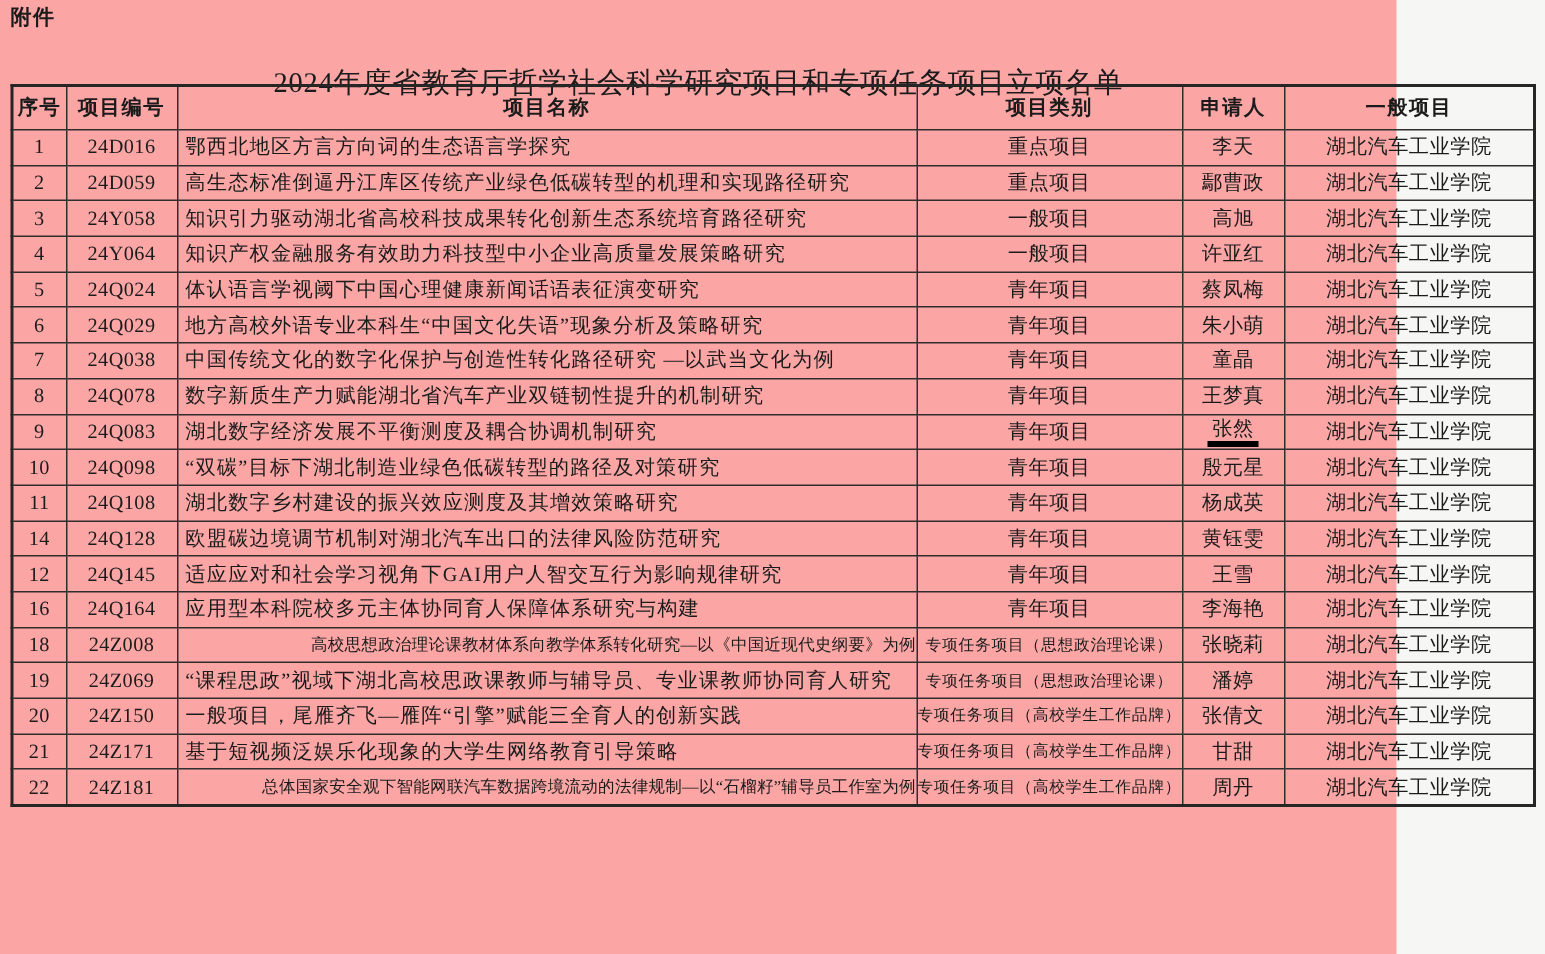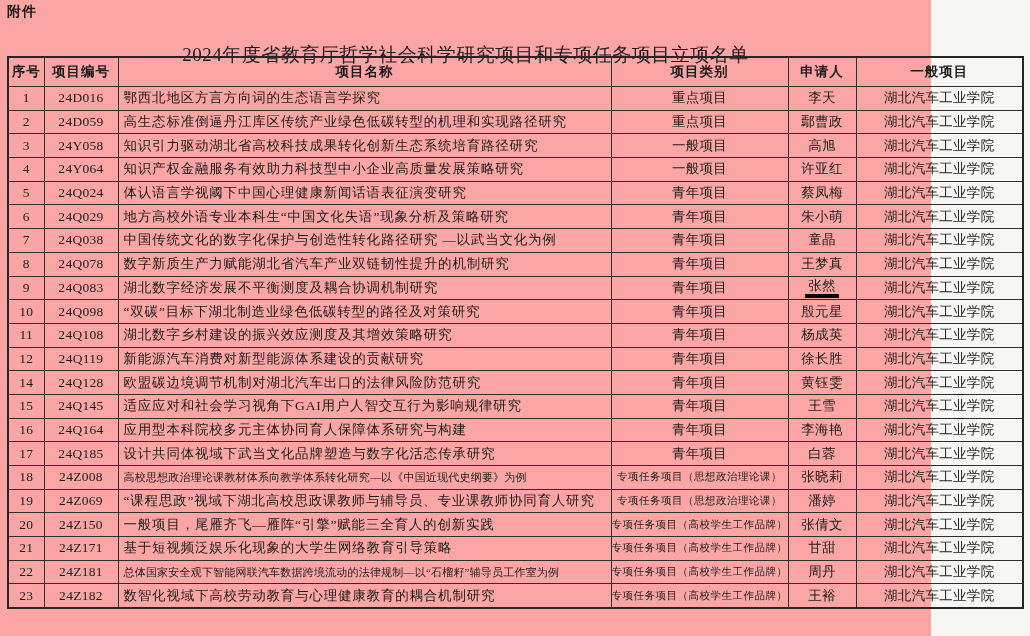--- a/index.html
+++ b/index.html
@@ -34,21 +34,21 @@
     height:28px;font-size:13.5px;font-weight:bold;text-align:center;
     letter-spacing:1px;
   }
   .projects td{
     height:22.7px;font-size:13.5px;text-align:center;
     letter-spacing:0.3px;
   }
   td.project-name{
     text-align:left;padding-left:5px;letter-spacing:0.8px;
   }
-  td.small-name{font-size:11px;letter-spacing:0.2px;}
+  td.small-name{font-size:11px;letter-spacing:0.2px;text-align:right;}
   td.small-cat{font-size:10.5px;letter-spacing:0.5px;}
   .underline-red{
     display:inline-block;
     border-bottom:4px solid #000000;
     padding:0 3px 0 3px;
     line-height:1.15;
   }
 </style>
 </head>
 <body>
@@ -159,57 +159,41 @@
         </tr>
         <tr>
           <td>11</td>
           <td>24Q108</td>
           <td class="project-name">湖北数字乡村建设的振兴效应测度及其增效策略研究</td>
           <td>青年项目</td>
           <td><span>杨成英</span></td>
           <td>湖北汽车工业学院</td>
         </tr>
         <tr>
-          <td>12</td>
-          <td>24Q119</td>
-          <td class="project-name">新能源汽车消费对新型能源体系建设的贡献研究</td>
-          <td>青年项目</td>
-          <td><span>徐长胜</span></td>
-          <td>湖北汽车工业学院</td>
-        </tr>
-        <tr>
           <td>14</td>
           <td>24Q128</td>
           <td class="project-name">欧盟碳边境调节机制对湖北汽车出口的法律风险防范研究</td>
           <td>青年项目</td>
           <td><span>黄钰雯</span></td>
           <td>湖北汽车工业学院</td>
         </tr>
         <tr>
-          <td>15</td>
+          <td>12</td>
           <td>24Q145</td>
           <td class="project-name">适应应对和社会学习视角下GAI用户人智交互行为影响规律研究</td>
           <td>青年项目</td>
           <td><span>王雪</span></td>
           <td>湖北汽车工业学院</td>
         </tr>
         <tr>
           <td>16</td>
           <td>24Q164</td>
           <td class="project-name">应用型本科院校多元主体协同育人保障体系研究与构建</td>
           <td>青年项目</td>
           <td><span>李海艳</span></td>
-          <td>湖北汽车工业学院</td>
-        </tr>
-        <tr>
-          <td>17</td>
-          <td>24Q185</td>
-          <td class="project-name">设计共同体视域下武当文化品牌塑造与数字化活态传承研究</td>
-          <td>青年项目</td>
-          <td><span>白蓉</span></td>
           <td>湖北汽车工业学院</td>
         </tr>
         <tr>
           <td>18</td>
           <td>24Z008</td>
           <td class="project-name small-name">高校思想政治理论课教材体系向教学体系转化研究—以《中国近现代史纲要》为例</td>
           <td class="small-cat">专项任务项目（思想政治理论课）</td>
           <td><span>张晓莉</span></td>
           <td>湖北汽车工业学院</td>
         </tr>
@@ -238,23 +222,15 @@
           <td>湖北汽车工业学院</td>
         </tr>
         <tr>
           <td>22</td>
           <td>24Z181</td>
           <td class="project-name small-name">总体国家安全观下智能网联汽车数据跨境流动的法律规制—以“石榴籽”辅导员工作室为例</td>
           <td class="small-cat">专项任务项目（高校学生工作品牌）</td>
           <td><span>周丹</span></td>
           <td>湖北汽车工业学院</td>
         </tr>
-        <tr>
-          <td>23</td>
-          <td>24Z182</td>
-          <td class="project-name">数智化视域下高校劳动教育与心理健康教育的耦合机制研究</td>
-          <td class="small-cat">专项任务项目（高校学生工作品牌）</td>
-          <td><span>王裕</span></td>
-          <td>湖北汽车工业学院</td>
-        </tr>
       </tbody>
   </table>
 </div>
 
 </body></html>

